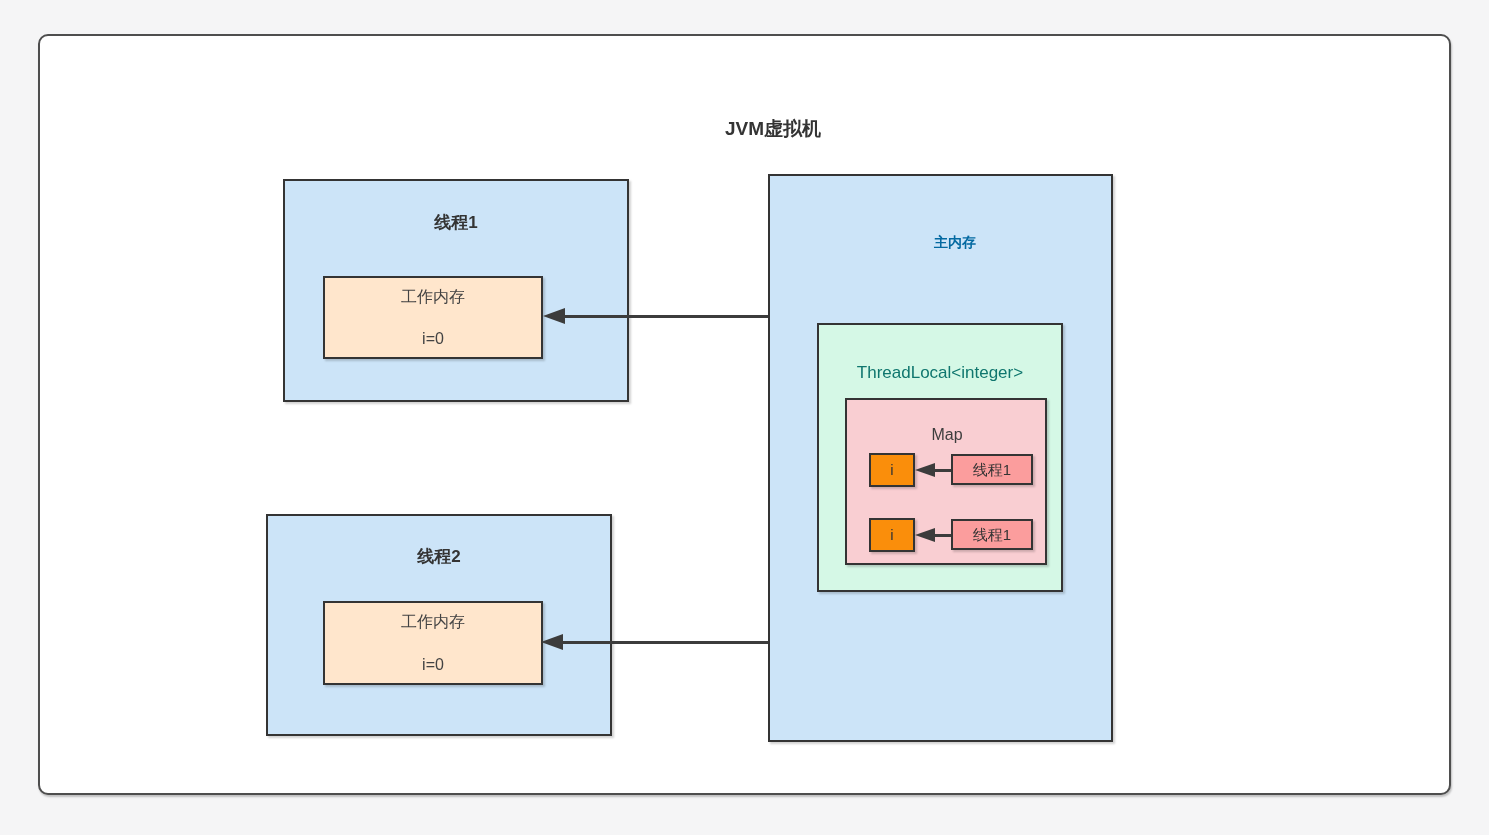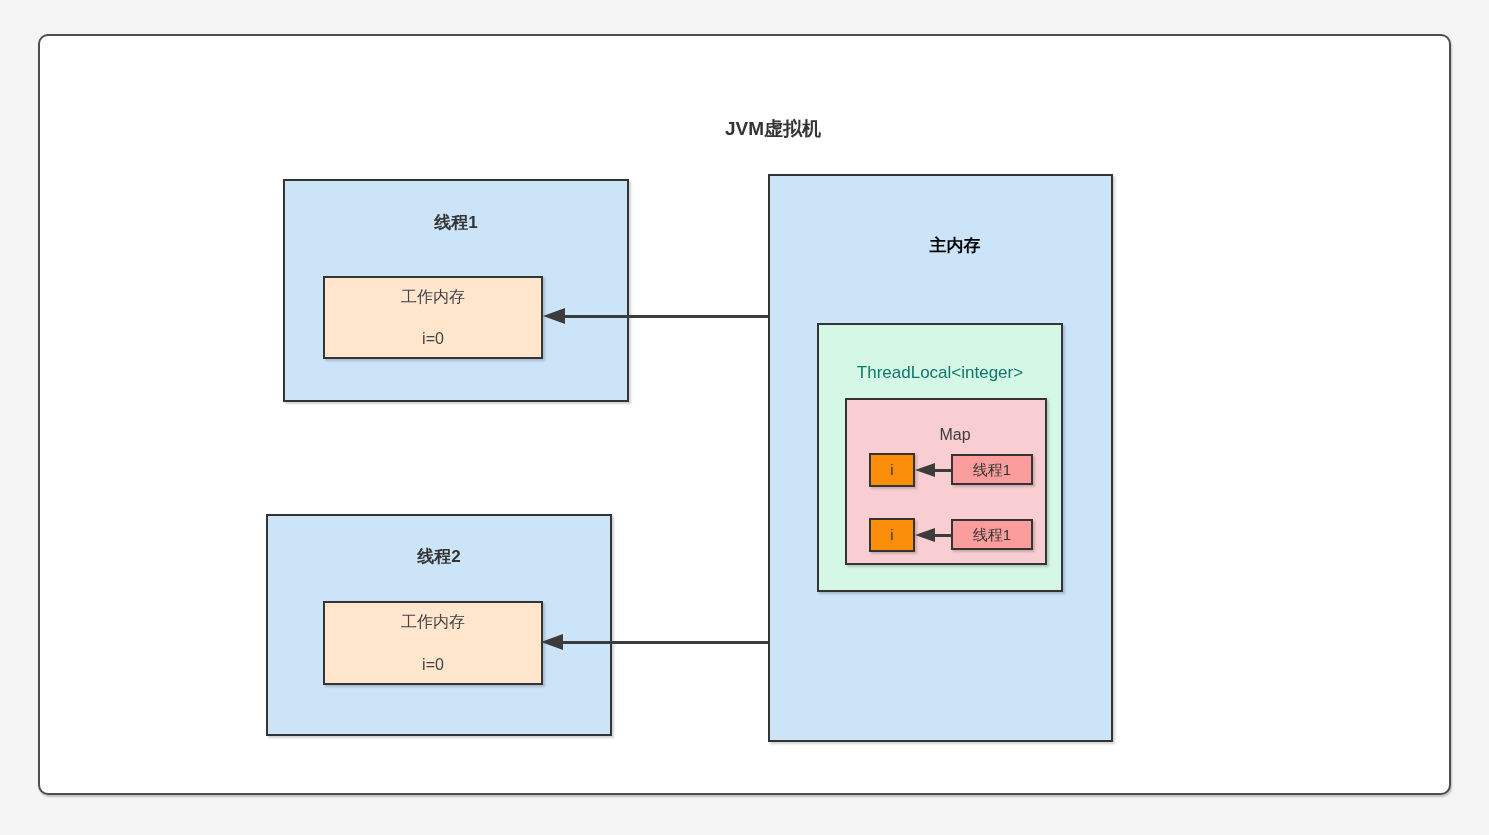--- a/index.html
+++ b/index.html
@@ -36,25 +36,25 @@
   .t1label    { left:283px; top:211px; width:346px; font-size:17px; font-weight:600; color:#343434; }
   .wm1        { left:323px; top:276px; width:220px; height:83px; }
   .wm1t       { left:323px; top:287px; width:220px; font-size:16px; color:#434343; }
   .wm1v       { left:323px; top:330px; width:220px; font-size:16px; color:#434343; }
   .t2box      { left:266px; top:514px; width:346px; height:222px; }
   .t2label    { left:266px; top:545px; width:346px; font-size:17px; font-weight:600; color:#343434; }
   .wm2        { left:323px; top:601px; width:220px; height:84px; }
   .wm2t       { left:323px; top:612px; width:220px; font-size:16px; color:#434343; }
   .wm2v       { left:323px; top:656px; width:220px; font-size:16px; color:#434343; }
   .mainbox    { left:768px; top:174px; width:345px; height:568px; }
-  .mainlabel  { left:768px; top:234px; width:374px; font-size:17px; font-weight:600; color:#000000; }
+  .mainlabel  { left:768px; top:234px; width:374px; font-size:14px; font-weight:600; color:#0369a1; }
   .greenbox   { left:817px; top:323px; width:246px; height:269px; }
   .greenlabel { left:817px; top:363px; width:246px; font-size:17px; color:#0f766e; }
   .mapbox     { left:845px; top:398px; width:202px; height:167px; }
-  .maplabel   { left:845px; top:426px; width:220px; font-size:16px; color:#3d3d3d; }
+  .maplabel   { left:845px; top:426px; width:204px; font-size:16px; color:#3d3d3d; }
   .i1         { left:869px; top:453px; width:46px; height:34px; font-size:15px; line-height:30px; color:#343434; }
   .tag1       { left:951px; top:454px; width:82px; height:31px; font-size:15px; line-height:27px; color:#343434; }
   .i2         { left:869px; top:518px; width:46px; height:34px; font-size:15px; line-height:30px; color:#343434; }
   .tag2       { left:951px; top:519px; width:82px; height:31px; font-size:15px; line-height:27px; color:#343434; }
 
   .aline { background:#3c3c3c; height:3px; }
   .ahead {
     width:0; height:0;
     border-top:8px solid transparent;
     border-bottom:8px solid transparent;

